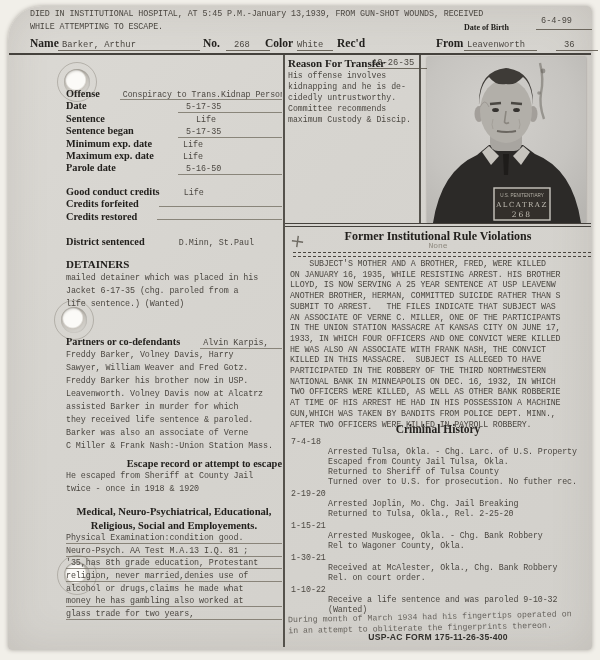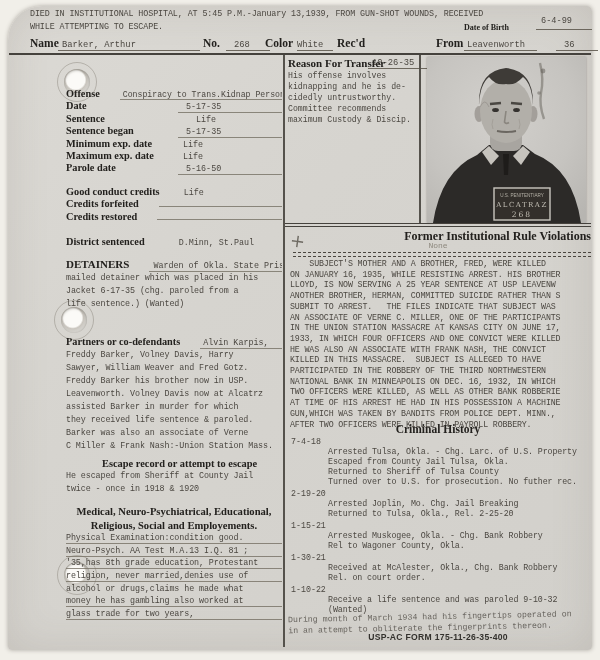--- a/index.html
+++ b/index.html
@@ -129,21 +129,21 @@
       <g>
         <rect x="67" y="131" width="56" height="32" fill="#332f2b" stroke="#c9c6bf" stroke-width="1.4"></rect>
         <text x="95" y="140" text-anchor="middle" font-family="Liberation Sans, sans-serif" font-size="4.6" fill="#b3afa5">U.S. PENITENTIARY</text>
         <text x="95" y="150" text-anchor="middle" font-family="DejaVu Serif, serif" font-size="7" letter-spacing="1.5" fill="#c2beb4">ALCATRAZ</text>
         <text x="95" y="160" text-anchor="middle" font-family="DejaVu Serif, serif" font-size="7.5" letter-spacing="2" fill="#c2beb4">268</text>
       </g>
     </svg>
   </div>
 
   <span class="abs handmark" style="left:290px;top:230px;">+</span>
-  <div class="abs serifb" style="left:285px;top:229px;width:306px;text-align:right;font-size:12px;">Former Institutional Rule Violations</div>
+  <div class="abs serifb" style="left:285px;top:229px;width:306px;text-align:center;font-size:12px;">Former Institutional Rule Violations</div>
   <div class="abs mono" style="left:285px;top:241px;width:306px;text-align:center;font-size:8px;color:#8d887e;">None</div>
   <div class="dashline" style="left:293px;top:252px;width:298px;"></div>
 
   <div class="abs mono" style="left:290px;top:259px;width:302px;height:171px;white-space:pre;font-size:8.3px;line-height:10.7px;letter-spacing:-0.15px;overflow:hidden;">    SUBJECT'S MOTHER AND A BROTHER, FRED, WERE KILLED
 ON JANUARY 16, 1935, WHILE RESISTING ARREST. HIS BROTHER
 LLOYD, IS NOW SERVING A 25 YEAR SENTENCE AT USP LEAVENW
 ANOTHER BROTHER, HERMAN, COMMITTED SUICIDE RATHER THAN S
 SUBMIT TO ARREST.   THE FILES INDICATE THAT SUBJECT WAS
 AN ASSOCIATE OF VERNE C. MILLER, ONE OF THE PARTICIPANTS
 IN THE UNION STATION MASSACRE AT KANSAS CITY ON JUNE 17,
@@ -237,21 +237,21 @@
       <span class="val mono"></span>
     </div>
 
     <div style="height:13px;"></div>
     <div class="fieldrow">
       <span class="lbl serifb">District sentenced</span>
       <span class="val mono" style="padding-left:14px;">D.Minn, St.Paul</span>
     </div>
 
     <div style="height:11px;"></div>
-    <div class="fieldrow" style="height:13px;">
+    <div class="fieldrow" style="height:13px;flex-direction:column;">
       <span class="lbl serifb" style="font-size:11px;">DETAINERS</span>
       <span class="val mono" style="padding-left:4px;">Warden of Okla. State Prison</span>
     </div>
     <div class="mono ruled">mailed detainer which was placed in his
 Jacket 6-17-35 (chg. paroled from a
 life sentence.) (Wanted)
 
 </div>
 
     <div style="height:12px;"></div>
@@ -262,21 +262,21 @@
     <div class="mono ruled">Freddy Barker, Volney Davis, Harry
 Sawyer, William Weaver and Fred Gotz.
 Freddy Barker his brother now in USP.
 Leavenworth.  Volney Davis now at Alcatrz
 assisted Barker in murder for which
 they received life sentence &amp; paroled.
 Barker was also an associate of Verne
 C Miller &amp; Frank Nash:-Union Station Mass.</div>
 
     <div style="height:4px;"></div>
-    <div class="serifb" style="font-size:10.4px;text-align:left;line-height:13px;margin-left:36px;">Escape record or attempt to escape</div>
+    <div class="serifb" style="font-size:10.4px;text-align:right;line-height:13px;margin-left:36px;">Escape record or attempt to escape</div>
     <div class="mono ruled">He escaped from Sheriff at County Jail
 twice - once in 1918 &amp; 1920
 </div>
 
     <div style="height:9px;"></div>
     <div class="serifb" style="font-size:10.6px;line-height:13.5px;text-align:center;">
       <div>Medical, Neuro-Psychiatrical, Educational,</div>
       <div>Religious, Social and Employements.</div>
     </div>
     <div class="mono ruled" style="line-height:12.6px;background-image:repeating-linear-gradient(to bottom,transparent 0,transparent 11.2px,rgba(118,112,100,.8) 11.2px,rgba(118,112,100,.8) 12.1px,transparent 12.1px,transparent 12.6px);">Physical Examination:condition good.

